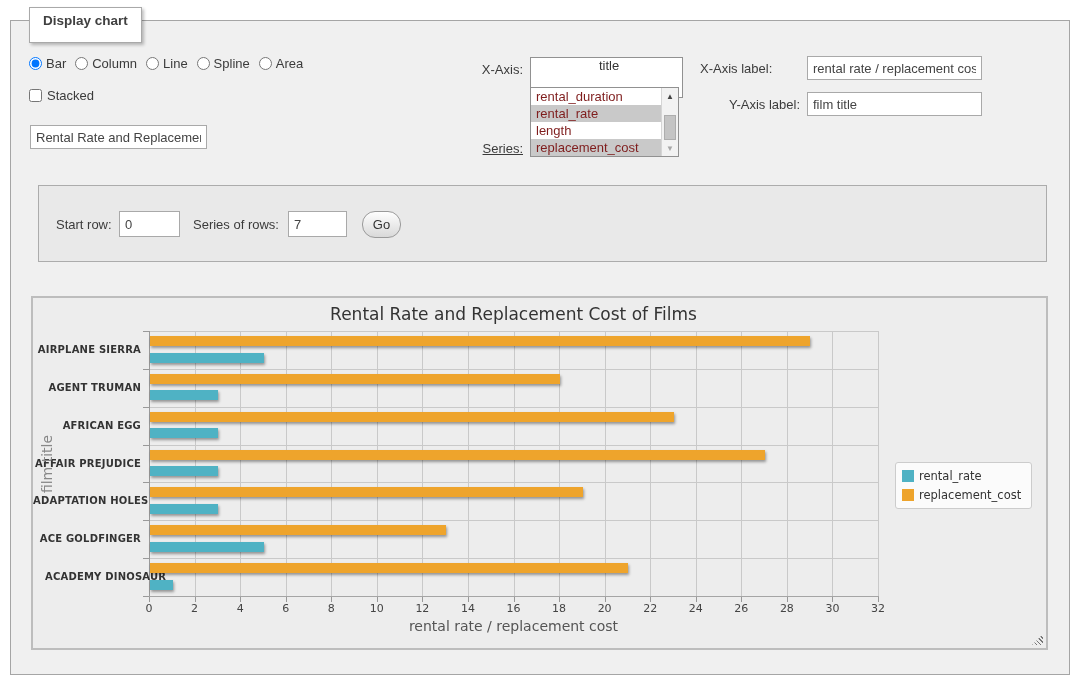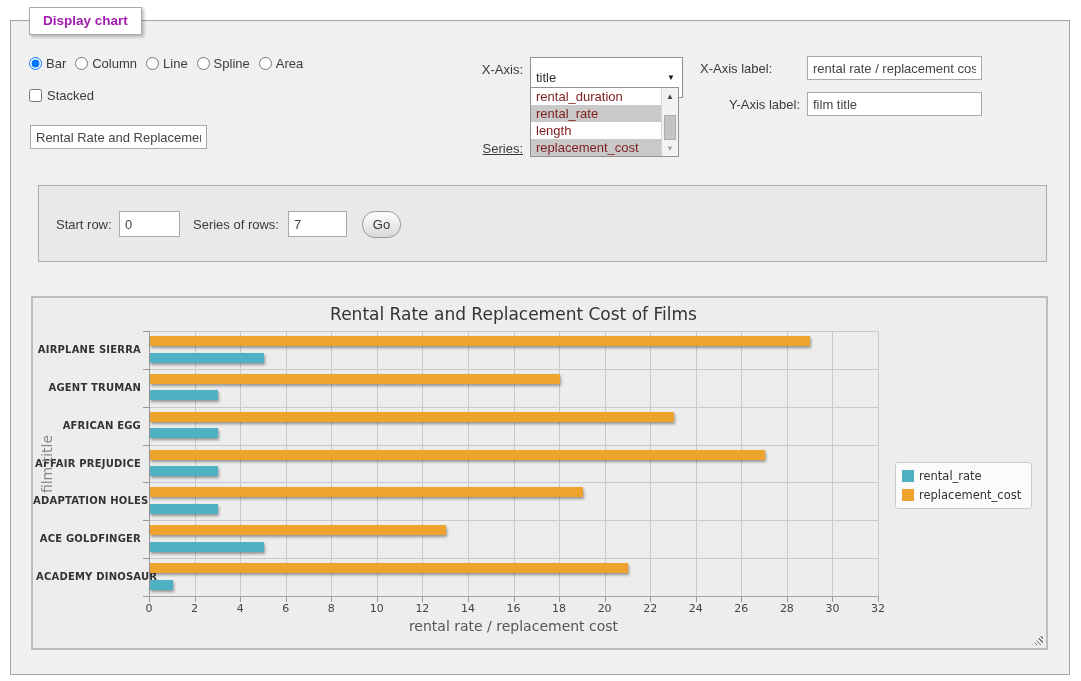--- a/index.html
+++ b/index.html
@@ -4,38 +4,38 @@
 <style>
   * { margin:0; padding:0; box-sizing:border-box; }
   html,body { width:1081px; height:681px; background:#ffffff; overflow:hidden;
               font-family:"Liberation Sans", sans-serif; }
   .abs { position:absolute; }
 
   
   #panel { left:10px; top:20px; width:1060px; height:655px;
            background:#F0F0F0; border:1px solid #A5A5A5; }
   #panel-legend { left:29px; top:7px; background:#FFFFFF; border:1px solid #A9A9A9;
-                  padding:5px 13px 6px 13px; font-size:13.5px; font-weight:bold; color:#a21caf;
+                  padding:5px 13px 14px 13px; font-size:13.5px; font-weight:bold; color:#404040;
                   box-shadow:2px 2px 3px rgba(0,0,0,0.25); z-index:3; }
 
   
   .form-label { font-size:13px; color:#3B3B3B; }
   #chart-type-radios { left:29px; top:56px; display:flex; align-items:center; gap:9px; }
   #chart-type-radios label { display:flex; align-items:center; gap:4px; font-size:13px; color:#3B3B3B; }
   #stacked-row { left:29px; top:88px; display:flex; align-items:center; gap:5px; font-size:13px; color:#3B3B3B; }
 
   input[type="text"] { border:1px solid #A9A9A9; background:#fff; font-family:"Liberation Sans",sans-serif;
                        font-size:13px; color:#444; padding:2px 5px; }
   #title-input { left:30px; top:125px; width:177px; height:24px; }
 
   #xaxis-label   { left:430px; top:62px;  width:93px; text-align:right; }
   #series-label  { left:430px; top:141px; width:93px; text-align:right;text-decoration:underline; }
 
   .selectbox { left:530px; top:57px; width:153px; height:41px; background:#fff;
-               border:1px solid #919191; display:flex; align-items:center; }
+               border:1px solid #919191; display:flex; align-items:center;flex-direction:column; }
   .selectbox .val { flex:1; font-size:13px; color:#333; padding-left:5px; }
   .selectbox .sel-arrow { font-size:8px; color:#111; padding-right:7px; }
 
   #series-listbox { left:530px; top:87px; width:149px; height:70px; background:#fff;
                     border:1px solid #919191; display:flex; }
   #series-listbox .items { flex:1; overflow:hidden; }
   #series-listbox .list-item { height:17px; line-height:17px; font-size:13px; color:#7f1d1d; padding-left:5px;
                                white-space:nowrap; }
   #series-listbox .list-item.selected { background:#C9C9C9; }
   #series-scrollbar { width:17px; background:#F2F2F2; border-left:1px solid #D5D5D5;
@@ -241,21 +241,21 @@
     <div class="bar" style="left: 117px; top: 130.214px; width: 68.1159px; background: rgb(79, 178, 196);"></div>
     <div class="cat-label" style="left: 0px; top: 159.5px; width: 108px;">AFFAIR PREJUDICE</div>
     <div class="bar" style="left: 117px; top: 151.571px; width: 614.866px; background: rgb(238, 164, 44);"></div>
     <div class="bar" style="left: 117px; top: 168.071px; width: 68.1159px; background: rgb(79, 178, 196);"></div>
     <div class="cat-label" style="left: 0px; top: 197.357px; width: 108px;">ADAPTATION HOLES</div>
     <div class="bar" style="left: 117px; top: 189.429px; width: 432.616px; background: rgb(238, 164, 44);"></div>
     <div class="bar" style="left: 117px; top: 205.929px; width: 68.1159px; background: rgb(79, 178, 196);"></div>
     <div class="cat-label" style="left: 0px; top: 235.214px; width: 108px;">ACE GOLDFINGER</div>
     <div class="bar" style="left: 117px; top: 227.286px; width: 295.928px; background: rgb(238, 164, 44);"></div>
     <div class="bar" style="left: 117px; top: 243.786px; width: 113.678px; background: rgb(79, 178, 196);"></div>
-    <div class="cat-label" style="left: 3px; top: 273.071px; width: 109px;">ACADEMY DINOSAUR</div>
+    <div class="cat-label" style="left: 12px; top: 273.071px; width: 109px;">ACADEMY DINOSAUR</div>
     <div class="bar" style="left: 117px; top: 265.143px; width: 478.178px; background: rgb(238, 164, 44);"></div>
     <div class="bar" style="left: 117px; top: 281.643px; width: 22.5534px; background: rgb(79, 178, 196);"></div>
     <div class="chart-title" style="left: 116px; top: 6px; width: 729px;">Rental Rate and Replacement Cost of Films</div>
     <div class="x-title" style="left: 116px; top: 320px; width: 729px;">rental rate / replacement cost</div>
     <div class="y-title" style="left: 14px; top: 165.5px;">film title</div>
     <div class="chart-legend" style="left: 862px; top: 164px;">
       <div class="legend-row">
         <span class="legend-swatch" style="background: rgb(79, 178, 196);"></span>
         <span class="legend-text">rental_rate</span>
       </div>

